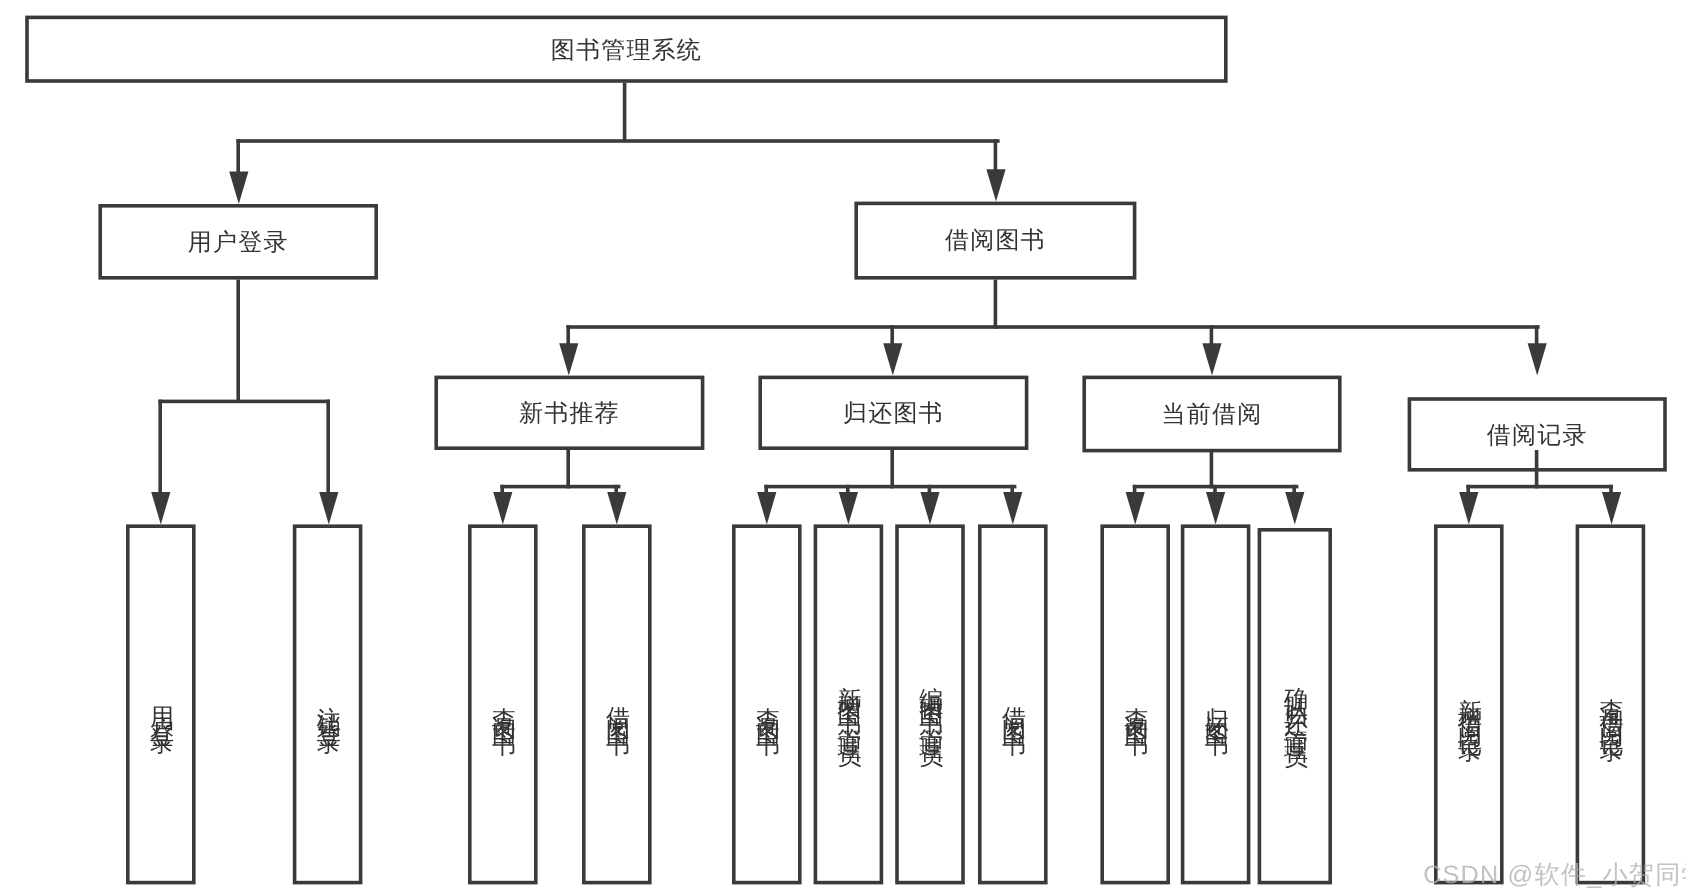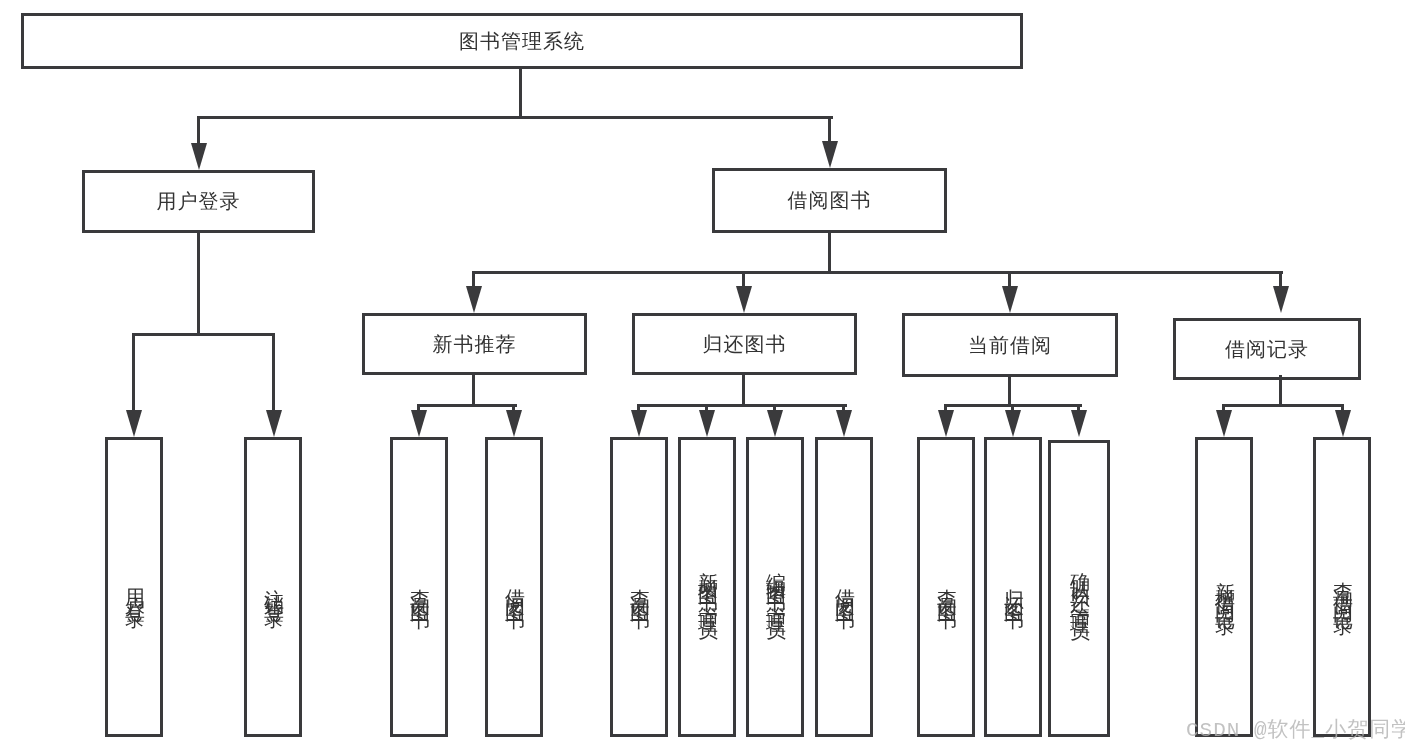--- a/index.html
+++ b/index.html
@@ -1,20 +1,20 @@
 <!DOCTYPE html>
 <html><head>
 <meta charset="utf-8">
 <style>
   html,body{margin:0;padding:0;background:#fff;}
   #canvas{
     position:relative;
     width:1405px;height:747px;
     background:#ffffff;
-    font-family:Liberation Mono, monospace;
+    font-family:Liberation Sans, sans-serif;
     color:#333333;
     overflow:hidden;
   }
   .box{
     position:absolute;
     border:3px solid #3a3a3c;
     background:#ffffff;
     box-sizing:border-box;
     display:flex;
     align-items:center;
@@ -108,21 +108,21 @@
 
   <div class="box" style="left:362px;top:313px;width:225px;height:62px;">
     <span>新书推荐</span>
   </div>
   <div class="box" style="left:632px;top:313px;width:225px;height:62px;">
     <span>归还图书</span>
   </div>
   <div class="box" style="left:902px;top:313px;width:216px;height:64px;">
     <span>当前借阅</span>
   </div>
-  <div class="box" style="left:1173px;top:318px;width:188px;height:62px;">
+  <div class="box" style="left:1173px;top:331px;width:216px;height:62px;">
     <span>借阅记录</span>
   </div>
 
   <div>
     <div class="vl" style="left:472px;top:375px;height:32px;"></div>
     <div class="hl" style="left:417px;top:404px;width:100px;"></div>
     <div class="vl" style="left:417px;top:404px;height:10px;"></div>
     <div class="ar" style="left:411px;top:410px;"></div>
     <div class="vl" style="left:512px;top:404px;height:10px;"></div>
     <div class="ar" style="left:506px;top:410px;"></div>

